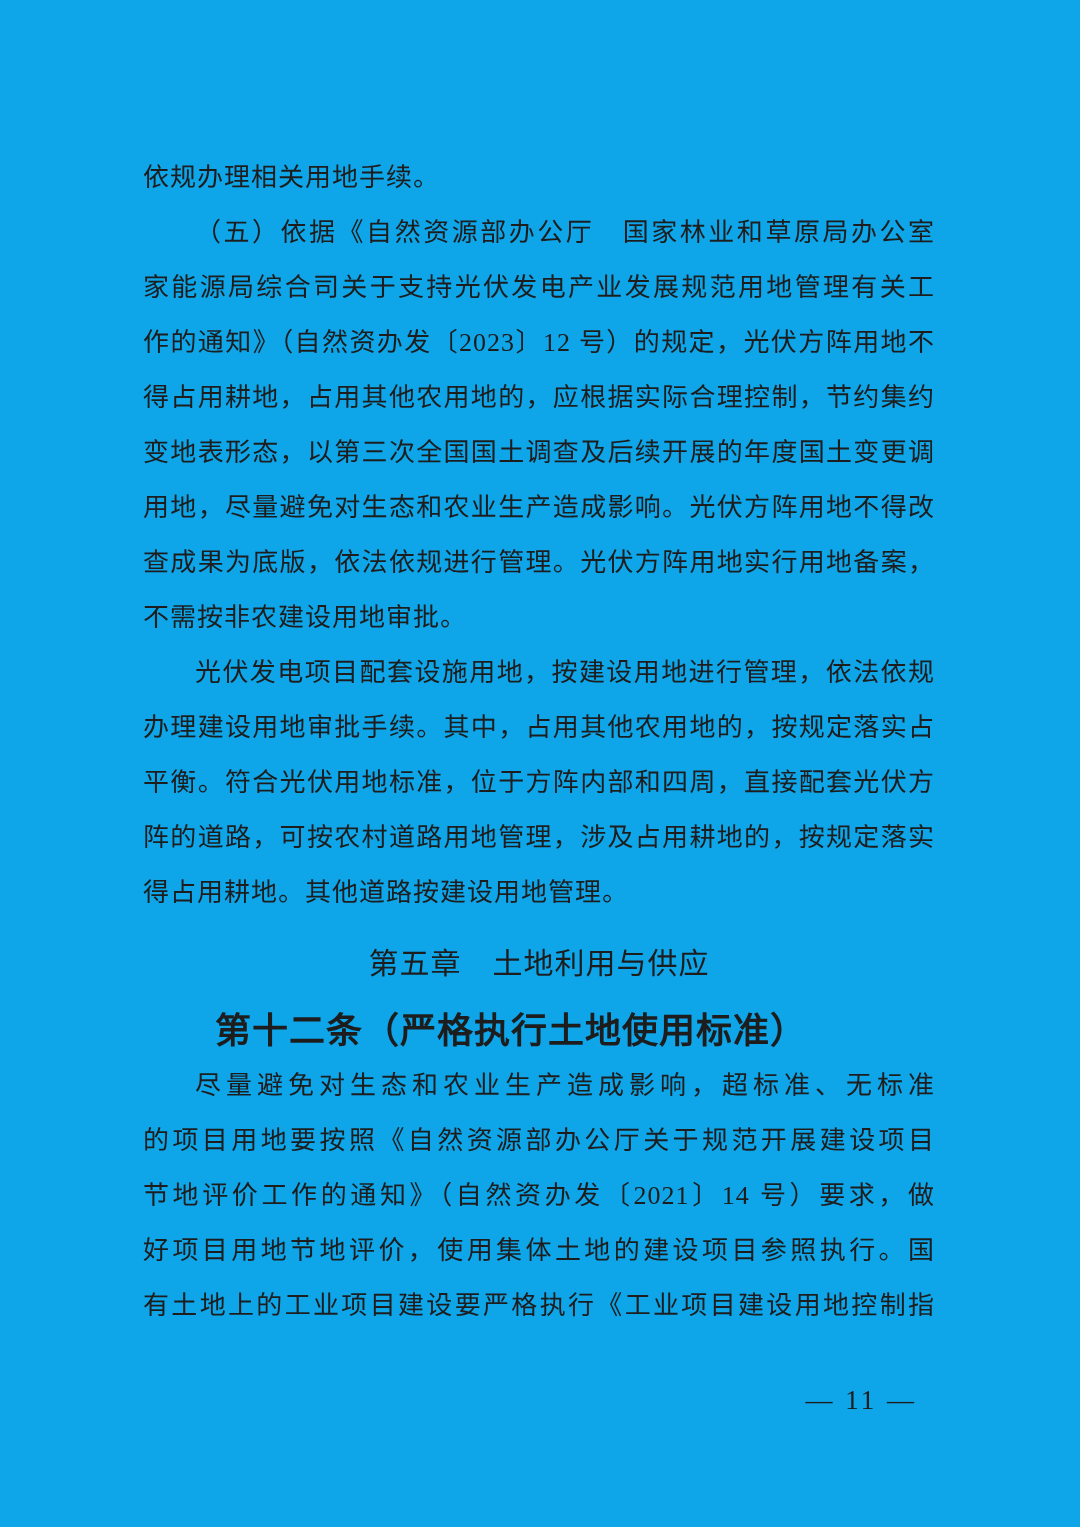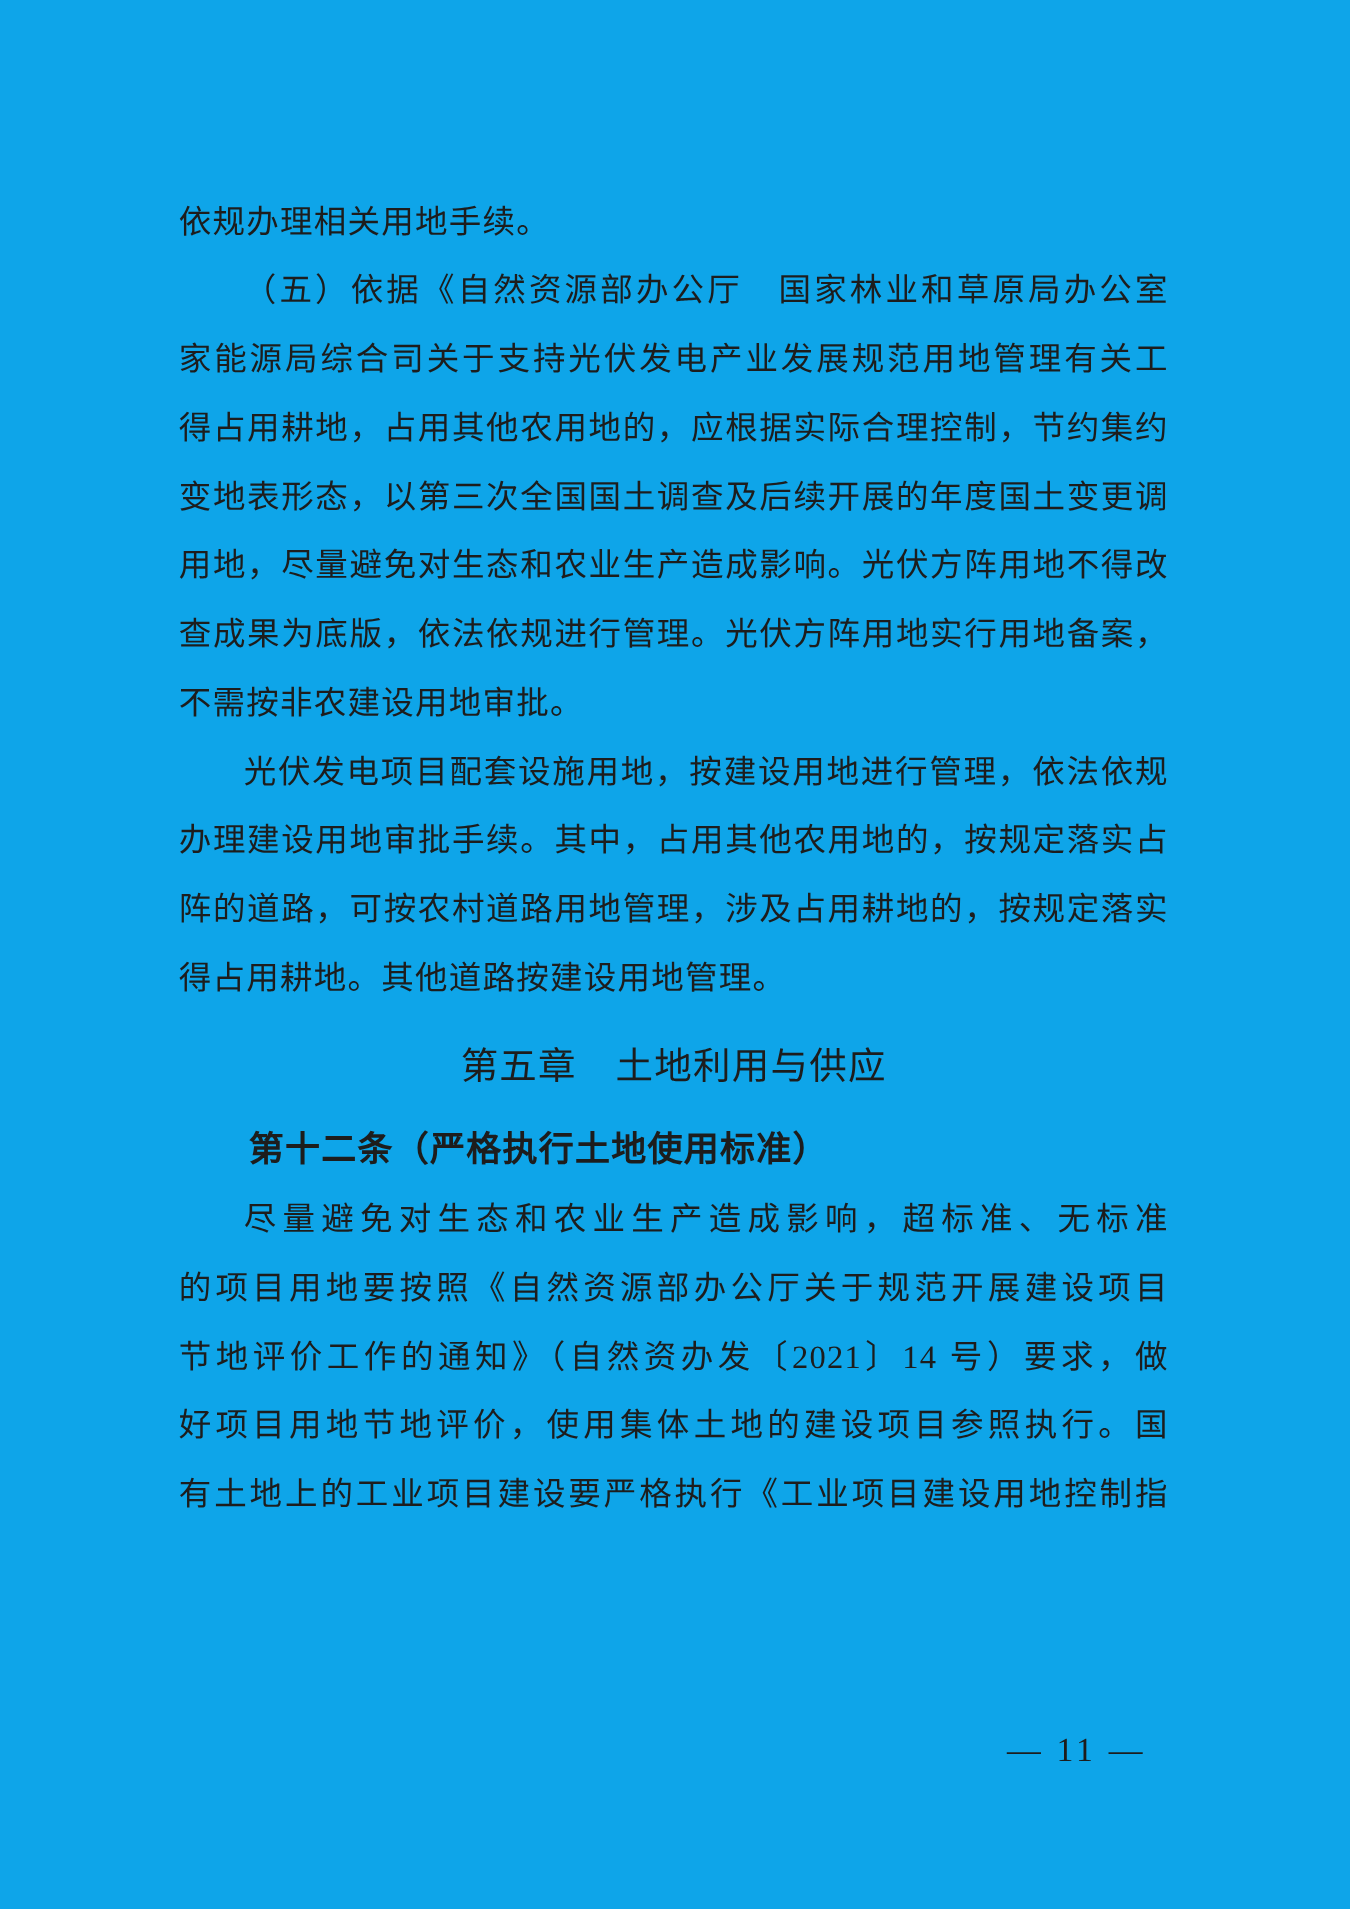--- a/index.html
+++ b/index.html
@@ -39,23 +39,23 @@
   .block.chapter-heading .line {
     font-family: "Liberation Sans", "DejaVu Sans", sans-serif;
     font-weight: normal;
     font-size: 30px;
     text-align: center;
     text-align-last: center;
     text-indent: 0;
   }
   .block.section-heading { margin-top: 12px; }
   .block.section-heading .line {
-    font-family: Liberation Serif, serif;
+    font-family: Liberation Sans, sans-serif;
     font-weight: bold;
-    font-size: 28px;
+    font-size: 36px;
     text-align: right;
     text-align-last: left;
   }
   .page-number {
     position: absolute;
     top: 1384px;
     right: 163px;
     height: 32px;
     line-height: 32px;
     font-size: 27px;
@@ -68,29 +68,31 @@
 <body>
 
 <div class="sheet">
   <div class="doc-body" id="doc-body">
       <div class="block body">
         <div class="line flush">依规办理相关用地手续。</div>
       </div>
       <div class="block body">
         <div class="line first">（五）依据《自然资源部办公厅　国家林业和草原局办公室　国</div>
         <div class="line">家能源局综合司关于支持光伏发电产业发展规范用地管理有关工</div>
+        <div class="line">作的通知》（自然资办发〔2023〕12 号）的规定，光伏方阵用地不</div>
         <div class="line">得占用耕地，占用其他农用地的，应根据实际合理控制，节约集约</div>
         <div class="line">变地表形态，以第三次全国国土调查及后续开展的年度国土变更调</div>
         <div class="line">用地，尽量避免对生态和农业生产造成影响。光伏方阵用地不得改</div>
         <div class="line">查成果为底版，依法依规进行管理。光伏方阵用地实行用地备案，</div>
         <div class="line flush">不需按非农建设用地审批。</div>
       </div>
       <div class="block body">
         <div class="line first">光伏发电项目配套设施用地，按建设用地进行管理，依法依规</div>
         <div class="line">办理建设用地审批手续。其中，占用其他农用地的，按规定落实占补</div>
+        <div class="line">平衡。符合光伏用地标准，位于方阵内部和四周，直接配套光伏方</div>
         <div class="line">阵的道路，可按农村道路用地管理，涉及占用耕地的，按规定落实</div>
         <div class="line flush">得占用耕地。其他道路按建设用地管理。</div>
       </div>
       <div class="block chapter-heading">
         <div class="line flush">第五章　土地利用与供应</div>
       </div>
       <div class="block section-heading">
         <div class="line first flush">第十二条（严格执行土地使用标准）</div>
       </div>
       <div class="block body">

